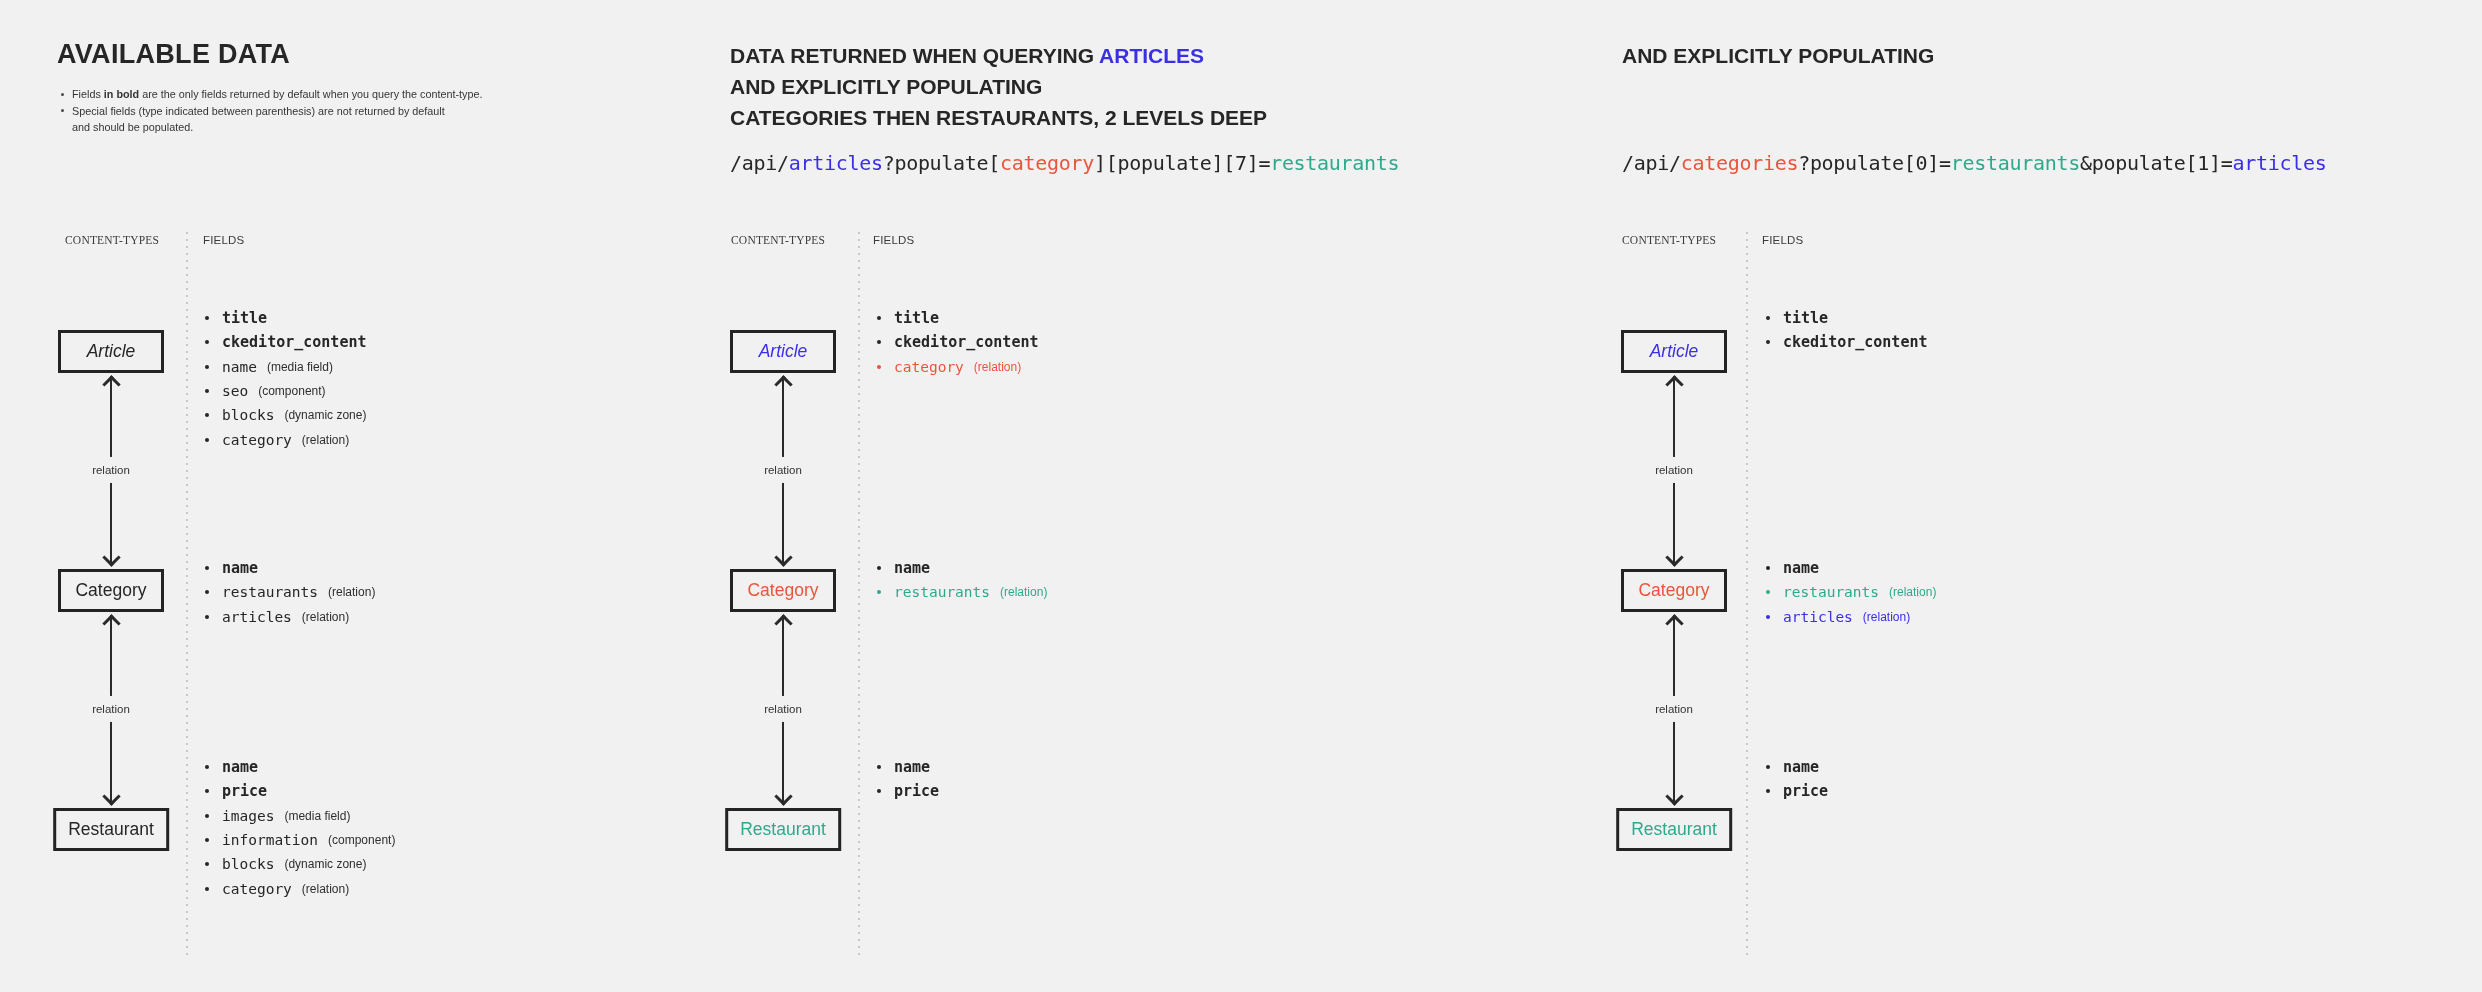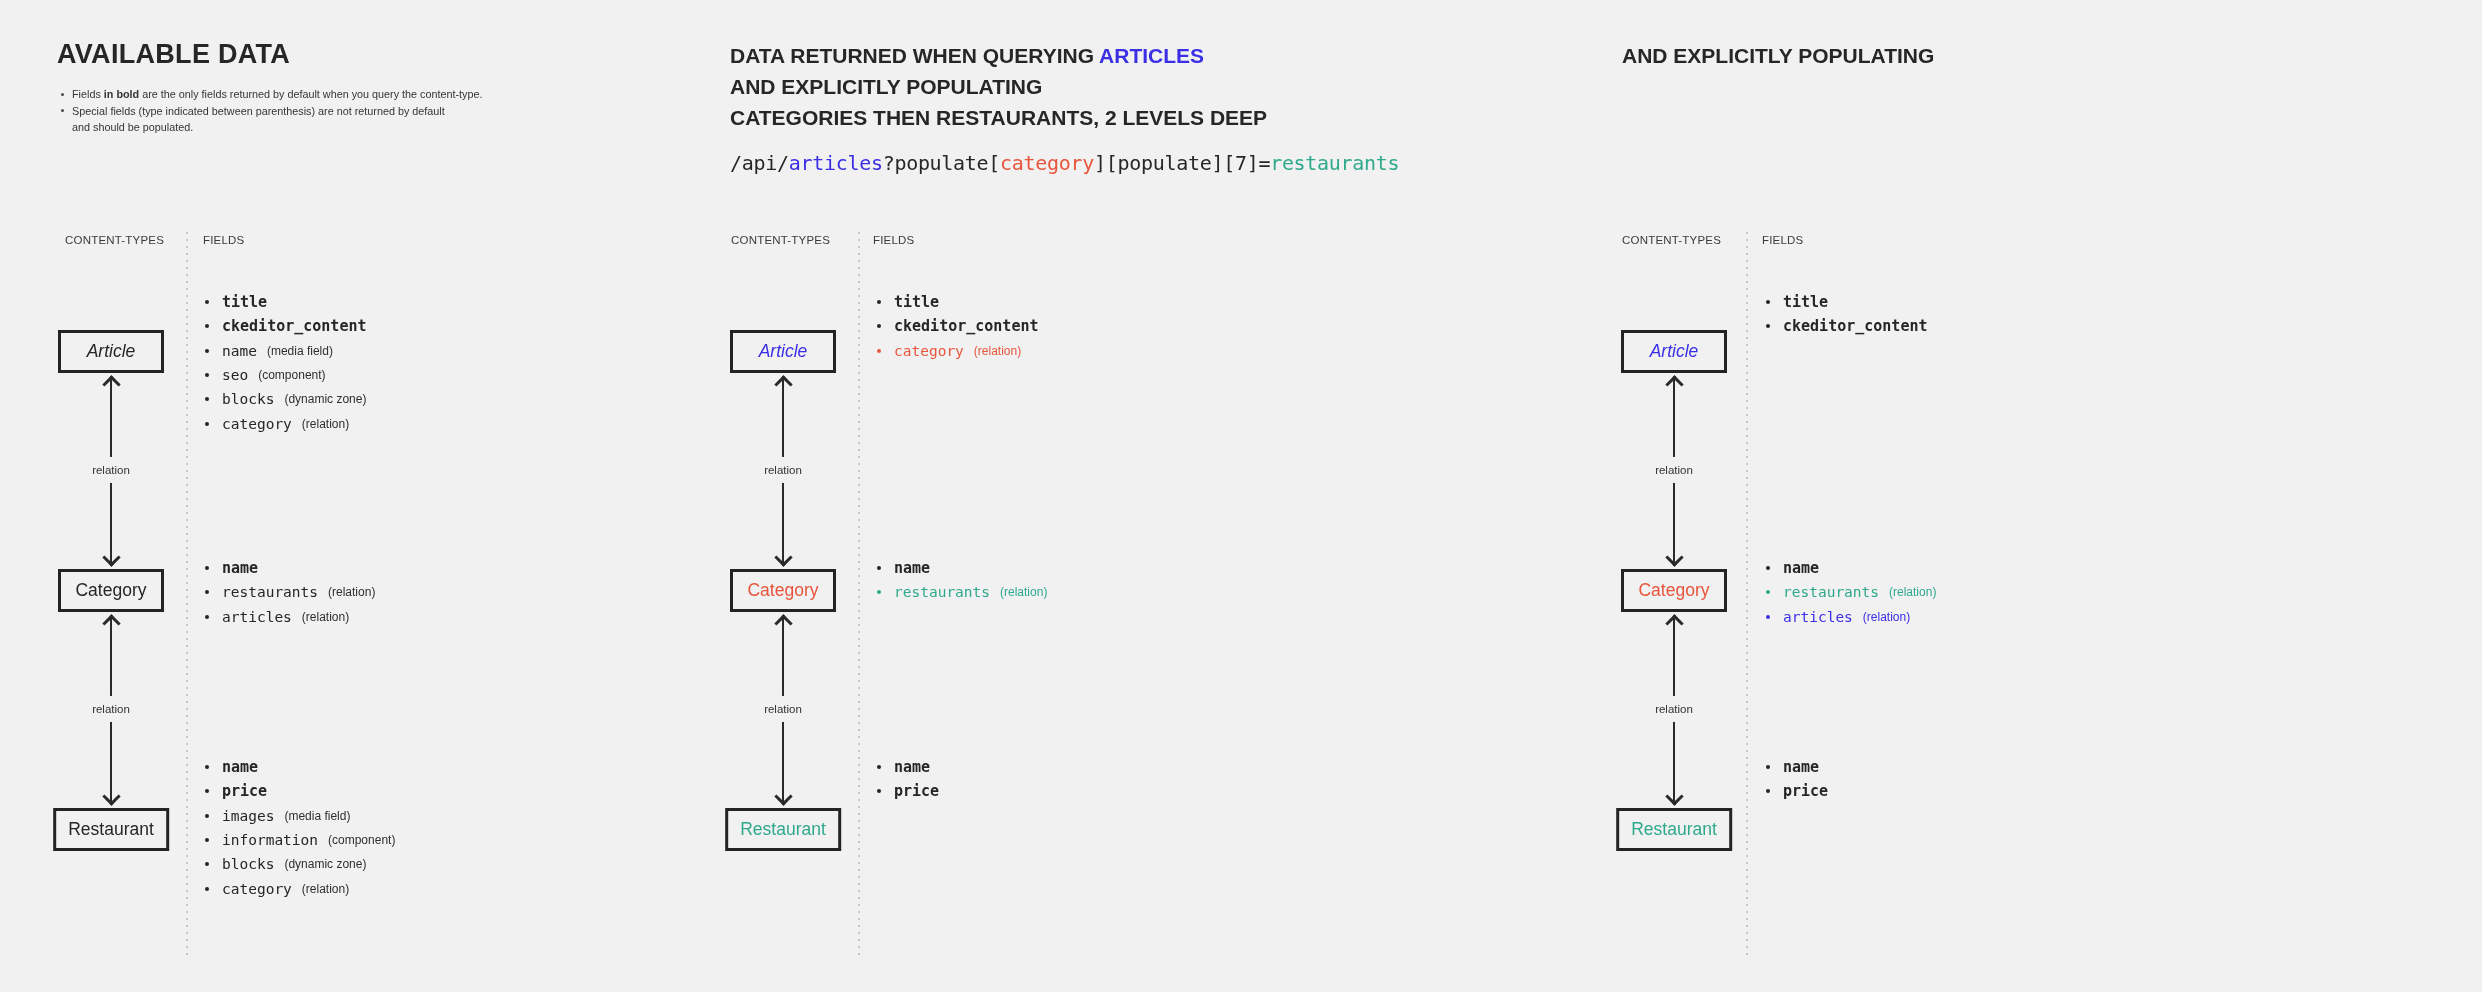--- a/index.html
+++ b/index.html
@@ -18,21 +18,21 @@
   .notes{position:absolute;left:61px;top:86px;font-size:10.8px;line-height:16.5px;color:#353535;}
   .note-line{display:flex;align-items:baseline;white-space:pre;}
   .note-line.cont{margin-left:11px;}
   .note-dot{width:3px;height:3px;border-radius:50%;background:#4a4a4a;margin-right:8px;
             align-self:center;flex:none;}
 
   .code{position:absolute;left:var(--hx);top:150px;font-family:"DejaVu Sans Mono",monospace;
         font-size:20px;line-height:26px;color:#262626;white-space:pre;letter-spacing:-.3px;}
 
   .mini-label{position:absolute;top:234px;font-size:11.5px;color:#3b3b3b;letter-spacing:.2px;}
-  .mini-label.ct{left:var(--ctx);}
+  .mini-label.ct{left:var(--ctx);font-family:Liberation Serif, serif;}
   .mini-label.fl{left:var(--flx);}
 
   .divider{position:absolute;left:var(--dvx);top:232px;height:725px;width:2px;
            background-image:repeating-linear-gradient(to bottom,#c6c6c6 0 2px,transparent 2px 7px);}
 
   .ct-box{position:absolute;left:var(--cx);transform:translateX(-50%);height:43px;min-width:106px;
           border:3px solid #232323;display:flex;align-items:center;justify-content:center;
           padding:0 12px;box-sizing:border-box;}
   .box-article{top:330px;font-style:italic;}
   .box-category{top:569px;}
@@ -44,21 +44,21 @@
   .arrow-b{top:615px;height:190px;}
   .rel-line{position:absolute;left:-1.25px;top:0;width:2.5px;height:100%;background:#2a2a2a;}
   .chev{position:absolute;width:13px;height:13px;border-top:3px solid #2a2a2a;
         border-left:3px solid #2a2a2a;box-sizing:border-box;left:-6.5px;}
   .chev.up{top:2px;transform:rotate(45deg);}
   .chev.down{bottom:2px;transform:rotate(225deg);}
   .rel-label{position:absolute;top:50%;left:0;transform:translate(-50%,-54%);background:#f1f1f1;
              padding:7px 2px;font-size:11.5px;color:#333;}
 
   .fields-group{position:absolute;left:var(--fx);}
-  .fg1{top:290px;}
+  .fg1{top:306px;}
   .fg2{top:556px;}
   .fg3{top:755px;}
   .field-row{display:flex;align-items:center;height:24.3px;}
   .field-dot{width:4px;height:4px;border-radius:50%;flex:none;margin-right:13px;background:#262626;}
   .field-name{font-family:"DejaVu Sans Mono",monospace;font-size:14.5px;white-space:pre;}
   .field-name.bold{font-weight:bold;font-size:15px;}
   .field-type{font-size:12px;margin-left:10px;white-space:pre;}
 </style>
 </head>
 <body>
@@ -248,20 +248,21 @@
           <span class="field-dot" style="background: rgb(38, 38, 38);"></span>
           <span class="field-name bold" style="color: rgb(38, 38, 38);">price</span>
         </div>
       </div>
   </section>
 
   <section class="column col3">
     <div class="col-title">
         <div class="title-line"><span>AND EXPLICITLY POPULATING</span></div>
       </div>
+    <div class="code"><span>/api/</span><span style="color: rgb(232, 85, 60);">categories</span><span>?populate[0]=</span><span style="color: rgb(47, 169, 140);">restaurants</span><span>&amp;populate[1]=</span><span style="color: rgb(59, 47, 230);">articles</span></div>
     <div class="mini-label ct">CONTENT-TYPES</div>
     <div class="mini-label fl">FIELDS</div>
     <div class="divider"></div>
 
     <div class="ct-box box-article">
       <span class="ct-box-label" style="color: rgb(59, 47, 230);">Article</span>
     </div>
     <div class="ct-box box-category">
       <span class="ct-box-label" style="color: rgb(232, 85, 60);">Category</span>
     </div>

